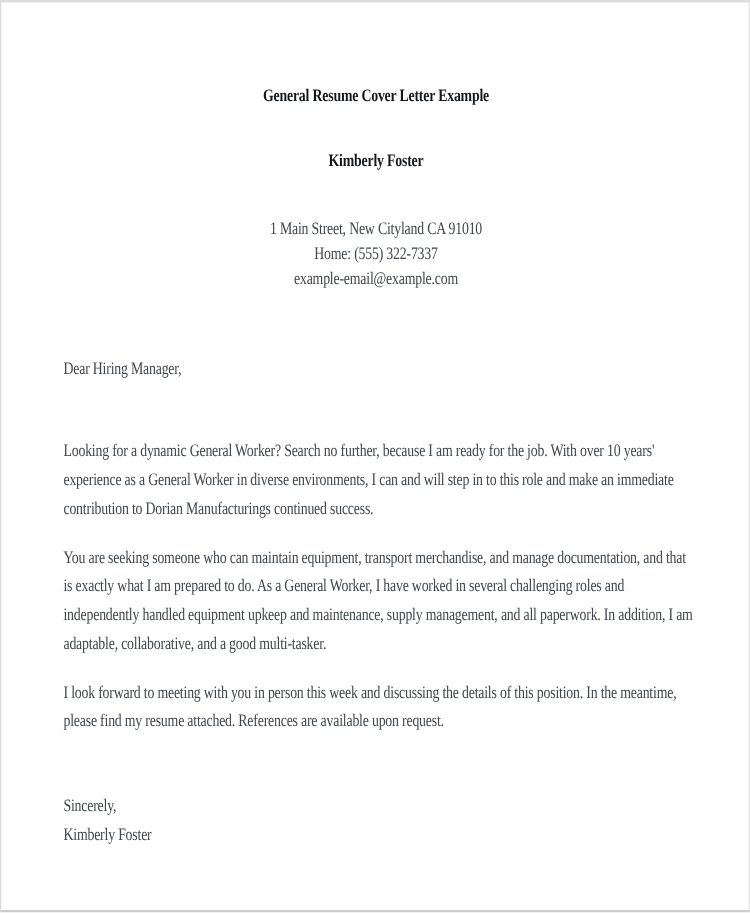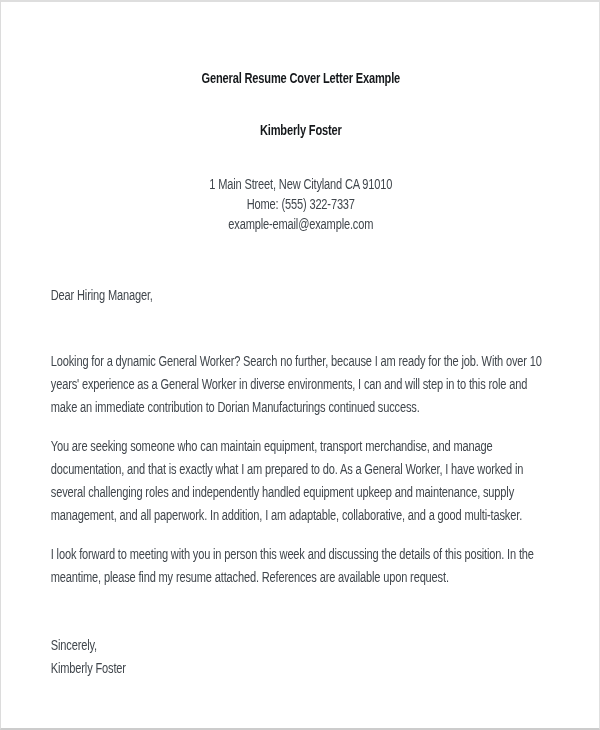--- a/index.html
+++ b/index.html
@@ -11,21 +11,21 @@
     position: relative;
     width: 600px;
     height: 730px;
     box-sizing: border-box;
     background: #ffffff;
     border-top: 2px solid #dedede;
     border-left: 1px solid #dcdcdc;
     border-right: 1px solid #e0e0e0;
     border-bottom: 2px solid #cccccc;
     overflow: hidden;
-    font-family: Liberation Sans, sans-serif;
+    font-family: Liberation Serif, serif;
   }
   
   .condense {
     width: 759px;
     transform: scaleX(0.79);
     transform-origin: top left;
   }
   .header {
     text-align: center;
     padding-top: 68px;

